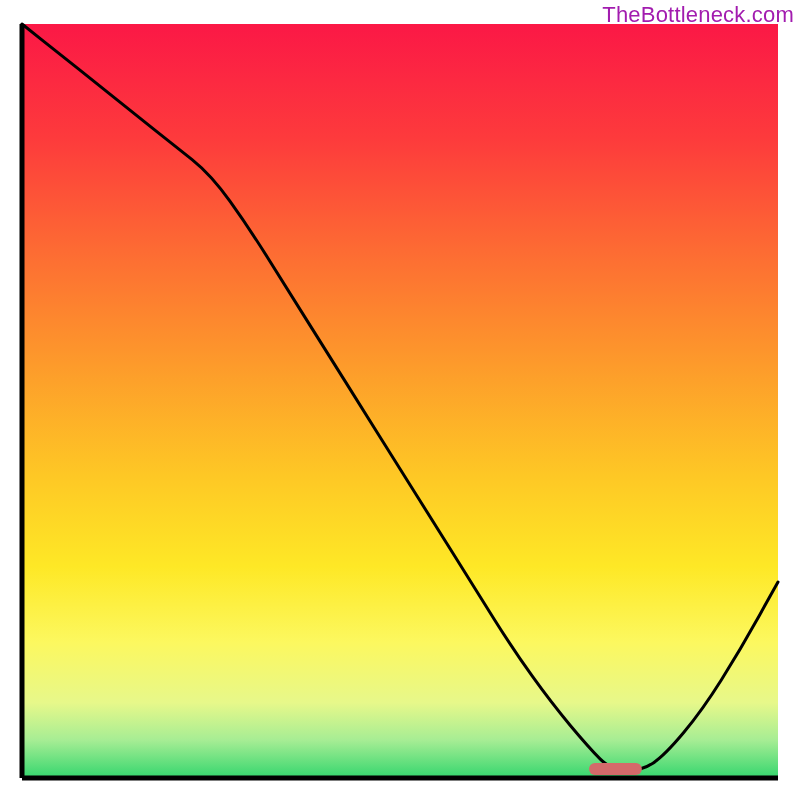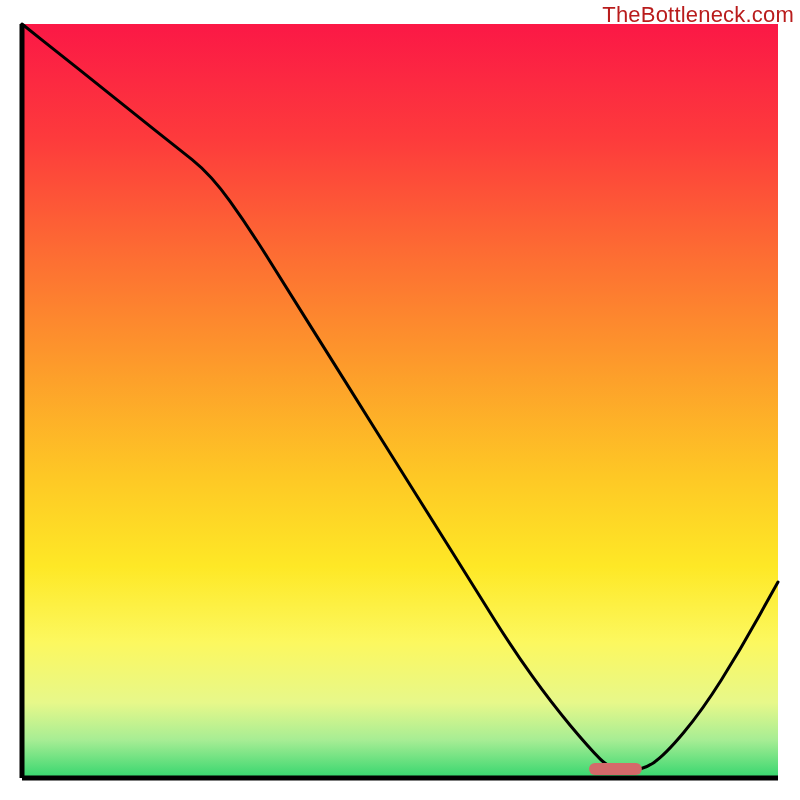--- a/index.html
+++ b/index.html
@@ -14,21 +14,21 @@
     position: relative;
     width: 800px;
     height: 800px;
   }
   .watermark {
     position: absolute;
     top: 2px;
     right: 6px;
     font-size: 22px;
     font-weight: 500;
-    color: #b91c1c;
+    color: #a21caf;
     z-index: 10;
     letter-spacing: 0.2px;
   }
   svg.plot {
     position: absolute;
     top: 0;
     left: 0;
   }
 </style>
 </head>

